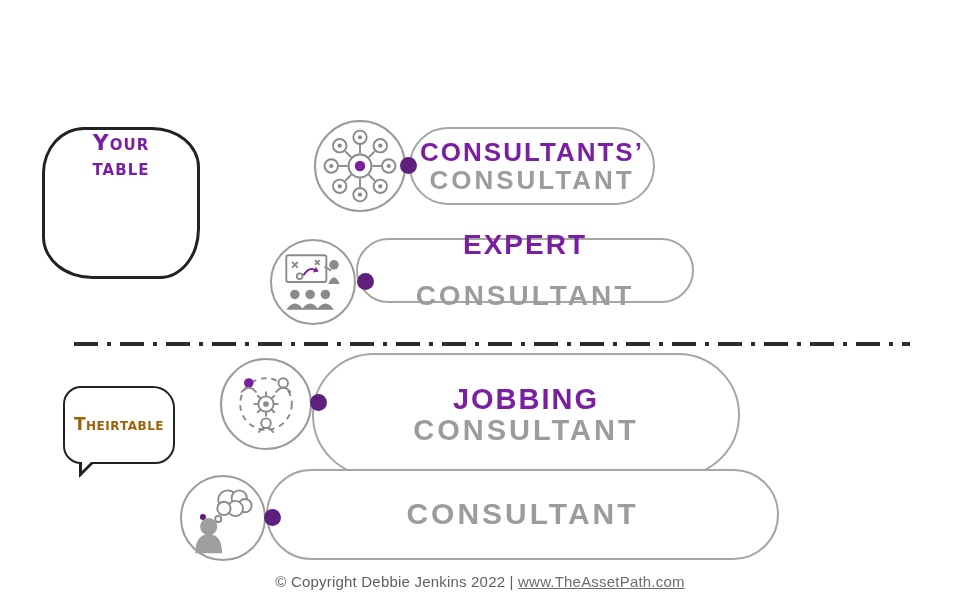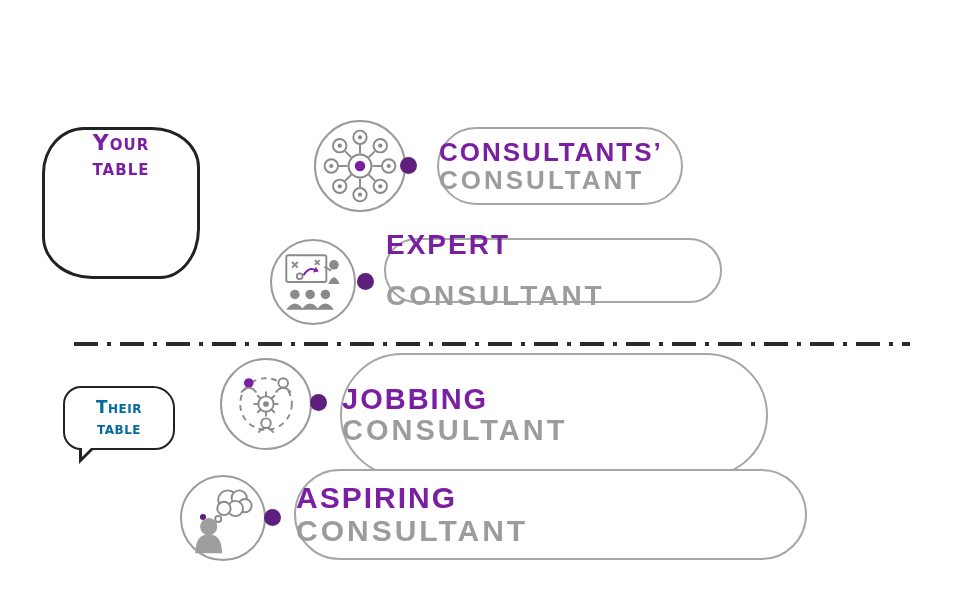--- a/index.html
+++ b/index.html
@@ -13,41 +13,41 @@
     letter-spacing:1.5px;color:#141414;font-variant:small-caps;
   }
   .icon-circle{
     position:absolute;border:2px solid #9b9b9b;border-radius:50%;
     background:#fff;box-sizing:border-box;
   }
   .icon-circle svg{width:100%;height:100%;display:block;}
   .pill{
     position:absolute;border:2.5px solid #a6a6a6;border-radius:80px;
     box-sizing:border-box;display:flex;flex-direction:column;
-    align-items:flex-start;justify-content:center;line-height:1.08;background:#fff;margin-left:28px;
+    align-items:center;justify-content:center;line-height:1.08;background:#fff;
   }
   .pill .l1{color:#7b1fa2;font-weight:bold;letter-spacing:2px;}
   .pill .l2{color:#9c9c9c;font-weight:bold;letter-spacing:3px;}
   .dot{
     position:absolute;width:17px;height:17px;border-radius:50%;
     background:#5e1f7d;z-index:5;
   }
   .your-table{
     position:absolute;left:42px;top:127px;width:158px;height:152px;
     border:3px solid #222;box-sizing:border-box;
     border-radius:42px 48px 40px 50px / 46px 40px 50px 42px;
     display:flex;flex-direction:column;align-items:center;justify-content:flex-start;
     font-variant:small-caps;font-weight:bold;color:#7b1fa2;font-size:22px;
     line-height:1.15;letter-spacing:1px;font-family:"DejaVu Sans",sans-serif;
   }
   .their-table{
-    position:absolute;left:63px;top:386px;width:112px;height:64px;
+    position:absolute;left:63px;top:386px;width:112px;height:78px;
     border:2.5px solid #222;box-sizing:border-box;border-radius:18px 22px 20px 18px;
-    display:flex;flex-direction:column;align-items:center;justify-content:center;
-    font-variant:small-caps;font-weight:bold;color:#0369a1;font-size:17px;
+    display:flex;align-items:center;justify-content:center;
+    font-variant:small-caps;font-weight:bold;color:#a16207;font-size:17px;
     line-height:1.25;letter-spacing:0.5px;font-family:"DejaVu Sans",sans-serif;
     background:#fff;
   }
   .their-table::after{
     content:"";position:absolute;left:14px;bottom:-16px;
     border:8px solid transparent;border-top-color:#222;border-left-color:#222;
   }
   .their-table::before{
     content:"";position:absolute;left:17px;bottom:-9px;
     border:6px solid transparent;border-top-color:#fff;border-left-color:#fff;z-index:2;
@@ -179,29 +179,32 @@
         <circle cx="44" cy="33" r="7"></circle>
         <circle cx="38" cy="44" r="3.2"></circle>
         <circle cx="33" cy="50" r="2.2"></circle>
       </g>
       <circle cx="22" cy="42" r="3.2" fill="#5e1f7d"></circle>
       <circle cx="28" cy="52" r="9" fill="#9e9e9e"></circle>
       <path d="M14 80 q0 -20 14 -20 q14 0 14 20 z" fill="#9e9e9e"></path>
     </svg>
   </div>
   <div class="pill" style="left:266px;top:469px;width:513px;height:91px;font-size:30px;">
-    <span class="l1">ASPIRING</span>
     <span class="l2">CONSULTANT</span>
   </div>
   <div class="dot" style="left:264px;top:509px;"></div>
 
   <div class="your-table">
     <span>Your</span>
     <span>table</span>
   </div>
 
   <div class="their-table">
     <span>Their</span>
     <span>table</span>
   </div>
 
+  <div class="footer">
+    <span>© Copyright Debbie Jenkins 2022 |</span>
+    <a>www.TheAssetPath.com</a>
+  </div>
 
 </div>
 
 </body></html>

